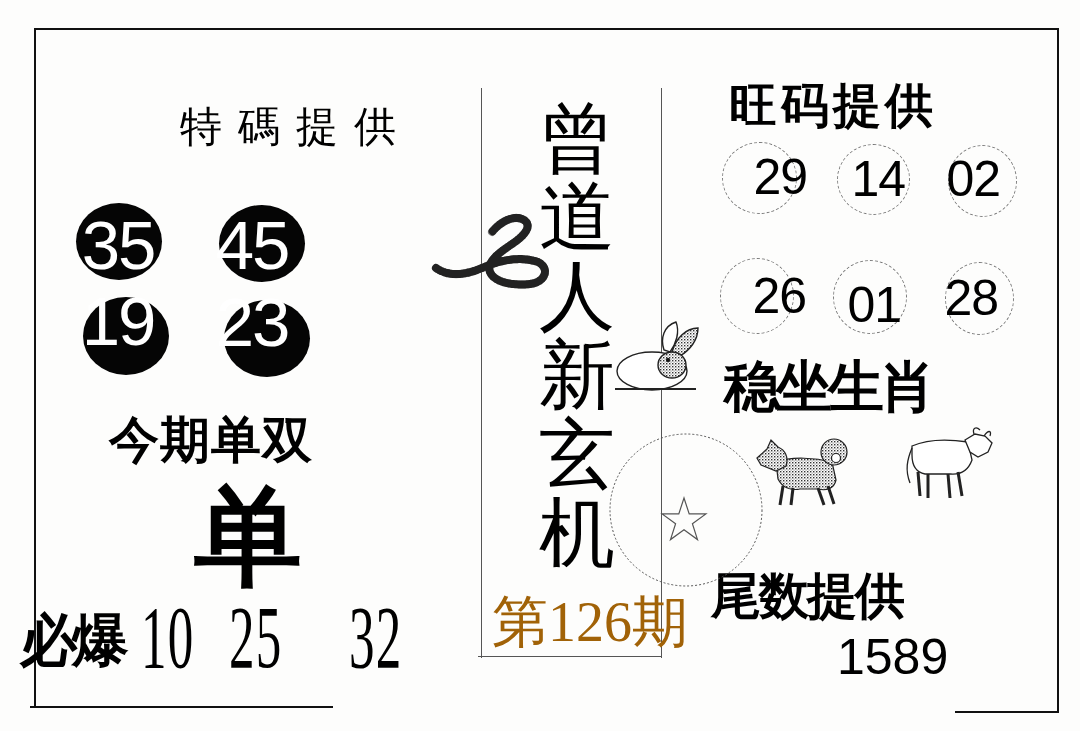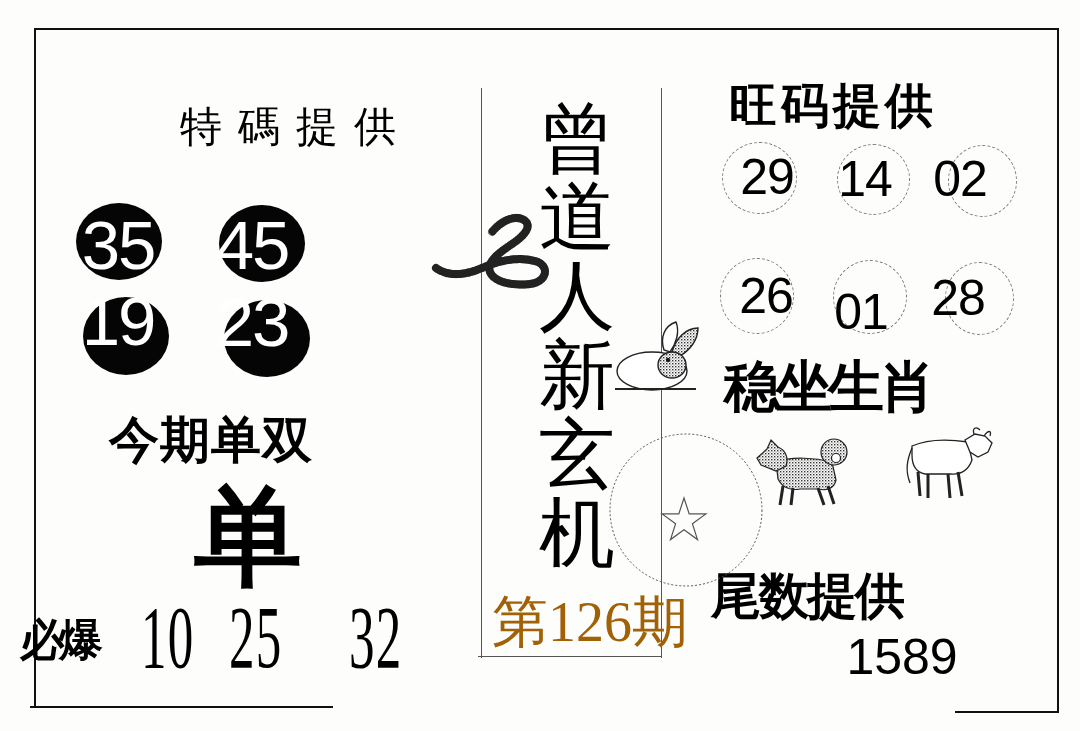--- a/index.html
+++ b/index.html
@@ -19,39 +19,39 @@
   }
   .ball-num {
     position:absolute; width:80px; text-align:center; color:#fff;
     font-family:"Liberation Sans", sans-serif; font-size:69px; line-height:52px;
     letter-spacing:-2px; white-space:nowrap;
   }
   .ring {
     position:absolute; border:1px dashed #777; border-radius:50%;
   }
   .hot-num {
-    position:absolute; width:80px; text-align:center; color:#000;
+    position:absolute; width:80px; text-align:right; color:#000;
     font-family:"Liberation Sans", sans-serif; font-size:50px; line-height:50px;
     letter-spacing:-1px; white-space:nowrap;
   }
   .hit-num {
     position:absolute; font-family:"Liberation Serif", serif; font-size:88px;
     line-height:88px; transform:scaleX(0.58); transform-origin:left top;
     white-space:nowrap; color:#000; letter-spacing:2px;
   }
   .vertical-title {
     position:absolute; width:78px; text-align:center; word-break:break-all;
     font-family:"DejaVu Serif", serif; font-size:76px; line-height:79px; font-weight:normal;
   }
   .issue {
     position:absolute; white-space:nowrap; font-family:"Liberation Serif", serif;
     font-size:56px; line-height:48px; color:#a16207;
   }
   .tail-num {
-    position:absolute; width:130px; text-align:center; font-family:"Liberation Sans", sans-serif;
+    position:absolute; width:130px; text-align:left; font-family:"Liberation Sans", sans-serif;
     font-size:50px; line-height:50px; white-space:nowrap;
   }
   svg.deco { position:absolute; left:0; top:0; pointer-events:none; }
 </style>
 </head>
 <body>
 
 <div>
   <div class="line" style="left:35px;top:28px;width:1024px;height:2px;"></div>
   <div class="line" style="left:34px;top:28px;width:2px;height:680px;"></div>
@@ -75,21 +75,21 @@
   <div class="ball" style="left:224px;top:300px;width:86px;height:77px;"></div>
   <div class="ball-num" style="left:212px;top:297px;">23</div>
 </section>
 
 <section>
   <div class="heading" style="left:109px;top:413px;font-size:50px;line-height:54px;letter-spacing:1px;">今期单双</div>
   <div class="heading" style="left:194px;top:480px;width:108px;text-align:center;font-size:108px;line-height:112px;">单</div>
 </section>
 
 <section>
-  <div class="heading" style="left:20px;top:606px;font-size:44px;line-height:68px;letter-spacing:-5px;">必爆</div>
+  <div class="heading" style="left:20px;top:606px;font-size:57px;line-height:68px;letter-spacing:-5px;">必爆</div>
   <div class="hit-num" style="left:141px;top:594px;">10</div>
   <div class="hit-num" style="left:229px;top:594px;">25</div>
   <div class="hit-num" style="left:349px;top:594px;">32</div>
 </section>
 
 <section>
   <div class="line thin" style="left:481px;top:88px;width:1px;height:570px;"></div>
   <div class="line thin" style="left:661px;top:88px;width:1px;height:570px;"></div>
   <div class="line thin" style="left:478px;top:656px;width:184px;height:1px;"></div>
   <div class="vertical-title" style="left:538px;top:98px;">曾道人新玄机</div>
@@ -105,21 +105,21 @@
   <div class="ring" style="left:837px;top:144px;width:71px;height:69px;"></div>
   <div class="hot-num" style="left:825px;top:154px;">14</div>
 
   <div class="ring" style="left:948px;top:145px;width:67px;height:70px;"></div>
   <div class="hot-num" style="left:920px;top:154px;">02</div>
 
   <div class="ring" style="left:720px;top:258px;width:72px;height:74px;"></div>
   <div class="hot-num" style="left:726px;top:271px;">26</div>
 
   <div class="ring" style="left:833px;top:260px;width:72px;height:72px;"></div>
-  <div class="hot-num" style="left:821px;top:287px;">01</div>
+  <div class="hot-num" style="left:821px;top:280px;">01</div>
 
   <div class="ring" style="left:945px;top:262px;width:67px;height:71px;"></div>
   <div class="hot-num" style="left:918px;top:273px;">28</div>
 </section>
 
 <section>
   <div class="heading" style="left:724px;top:356px;font-size:56px;line-height:60px;letter-spacing:-4px;">稳坐生肖</div>
 </section>
 
 <section>

